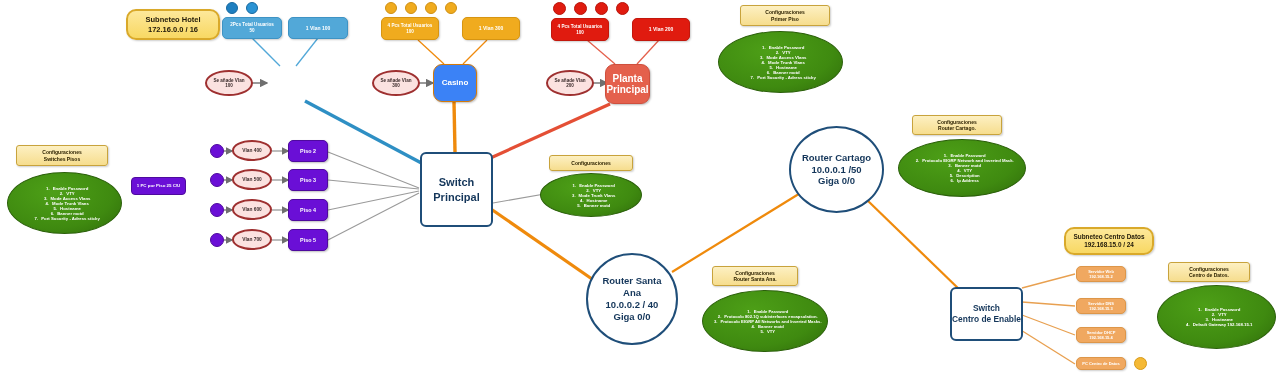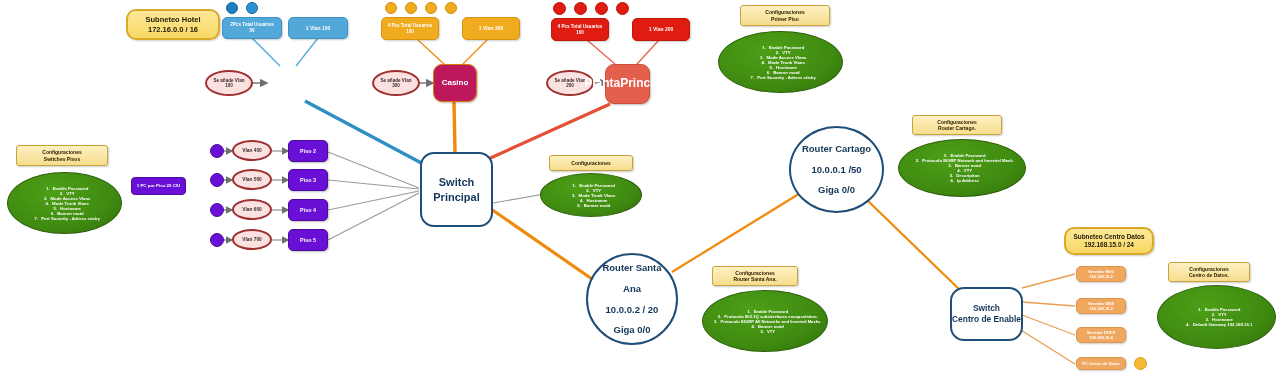--- a/index.html
+++ b/index.html
@@ -18,43 +18,42 @@
 
   
   .access-sw {
     border-radius:9px;
     color:#ffffff;
     font-weight:bold;
     line-height:1.15;
     box-shadow:1px 1px 2px rgba(0,0,0,.25);
   }
   .sw-recepcion { background:#2e8fc4; border:1px solid #2478a8; }
-  .sw-casino    { background:#be185d; border:1px solid #d47a08; }
+  .sw-casino    { background:#3b82f6; border:1px solid #d47a08; }
   .sw-planta    { background:#e4604c; border:1px solid #cf4f3d; }
 
   
   .core-sw {
     background:#ffffff;
     border:2px solid #1f4e79;
-    border-radius:14px;
+    border-radius:6px;
     color:#14365a;
     font-weight:bold;
     line-height:1.3;
     text-align:right;
   }
 
   
   .router {
     background:#ffffff;
     border:2px solid #1f4e79;
     border-radius:50%;
     color:#14365a;
     font-weight:bold;
     line-height:1.25;
-    gap:9px;
   }
 
   
   .infobox {
     border-radius:5px;
     color:#ffffff;
     font-weight:bold;
     line-height:1.25;
     box-shadow:1px 1px 2px rgba(0,0,0,.2);
   }
@@ -247,21 +246,21 @@
 
   <div class="node infobox red-box" style="left:632px; top:18px; width:58px; height:23px; font-size:5px;">
     <span>1 Vlan 200</span>
   </div>
 
   <div class="node vlan-ellipse" style="left:546px; top:70px; width:48px; height:26px; font-size:4.6px; flex-direction:column;">
     <span>Se añade Vlan</span>
     <span>200</span>
   </div>
 
-  <div class="node access-sw sw-planta" style="left:605px; top:64px; width:45px; height:40px; font-size:12px; flex-direction:row;">
+  <div class="node access-sw sw-planta" style="left:605px; top:64px; width:45px; height:40px; font-size:10px; flex-direction:column;">
     <span>Planta</span>
     <span>Principal</span>
   </div>
 
   <div class="node banner" style="left:740px; top:5px; width:90px; height:21px; font-size:5px; flex-direction:column;">
     <span>Configuraciones</span>
     <span>Primer Piso</span>
   </div>
   <div class="cfg-oval" style="left:718px; top:31px; width:125px; height:62px; font-size:4.3px;">
     <ol>
@@ -437,21 +436,21 @@
         <li>
           <span class="num">6.</span>
           <span class="txt">Ip Address</span>
         </li>
       </ol>
   </div>
 
   <div class="node router" style="left:586px; top:253px; width:92px; height:92px; font-size:9.5px; flex-direction:column;">
     <span>Router Santa</span>
     <span>Ana</span>
-    <span>10.0.0.2 / 20</span>
+    <span>10.0.0.2 / 40</span>
     <span>Giga 0/0</span>
   </div>
 
   <div class="node banner" style="left:712px; top:266px; width:86px; height:20px; font-size:5px; flex-direction:column;">
     <span>Configuraciones</span>
     <span>Router Santa Ana.</span>
   </div>
   <div class="cfg-oval" style="left:702px; top:290px; width:126px; height:62px; font-size:4.2px;">
     <ol>
         <li>

